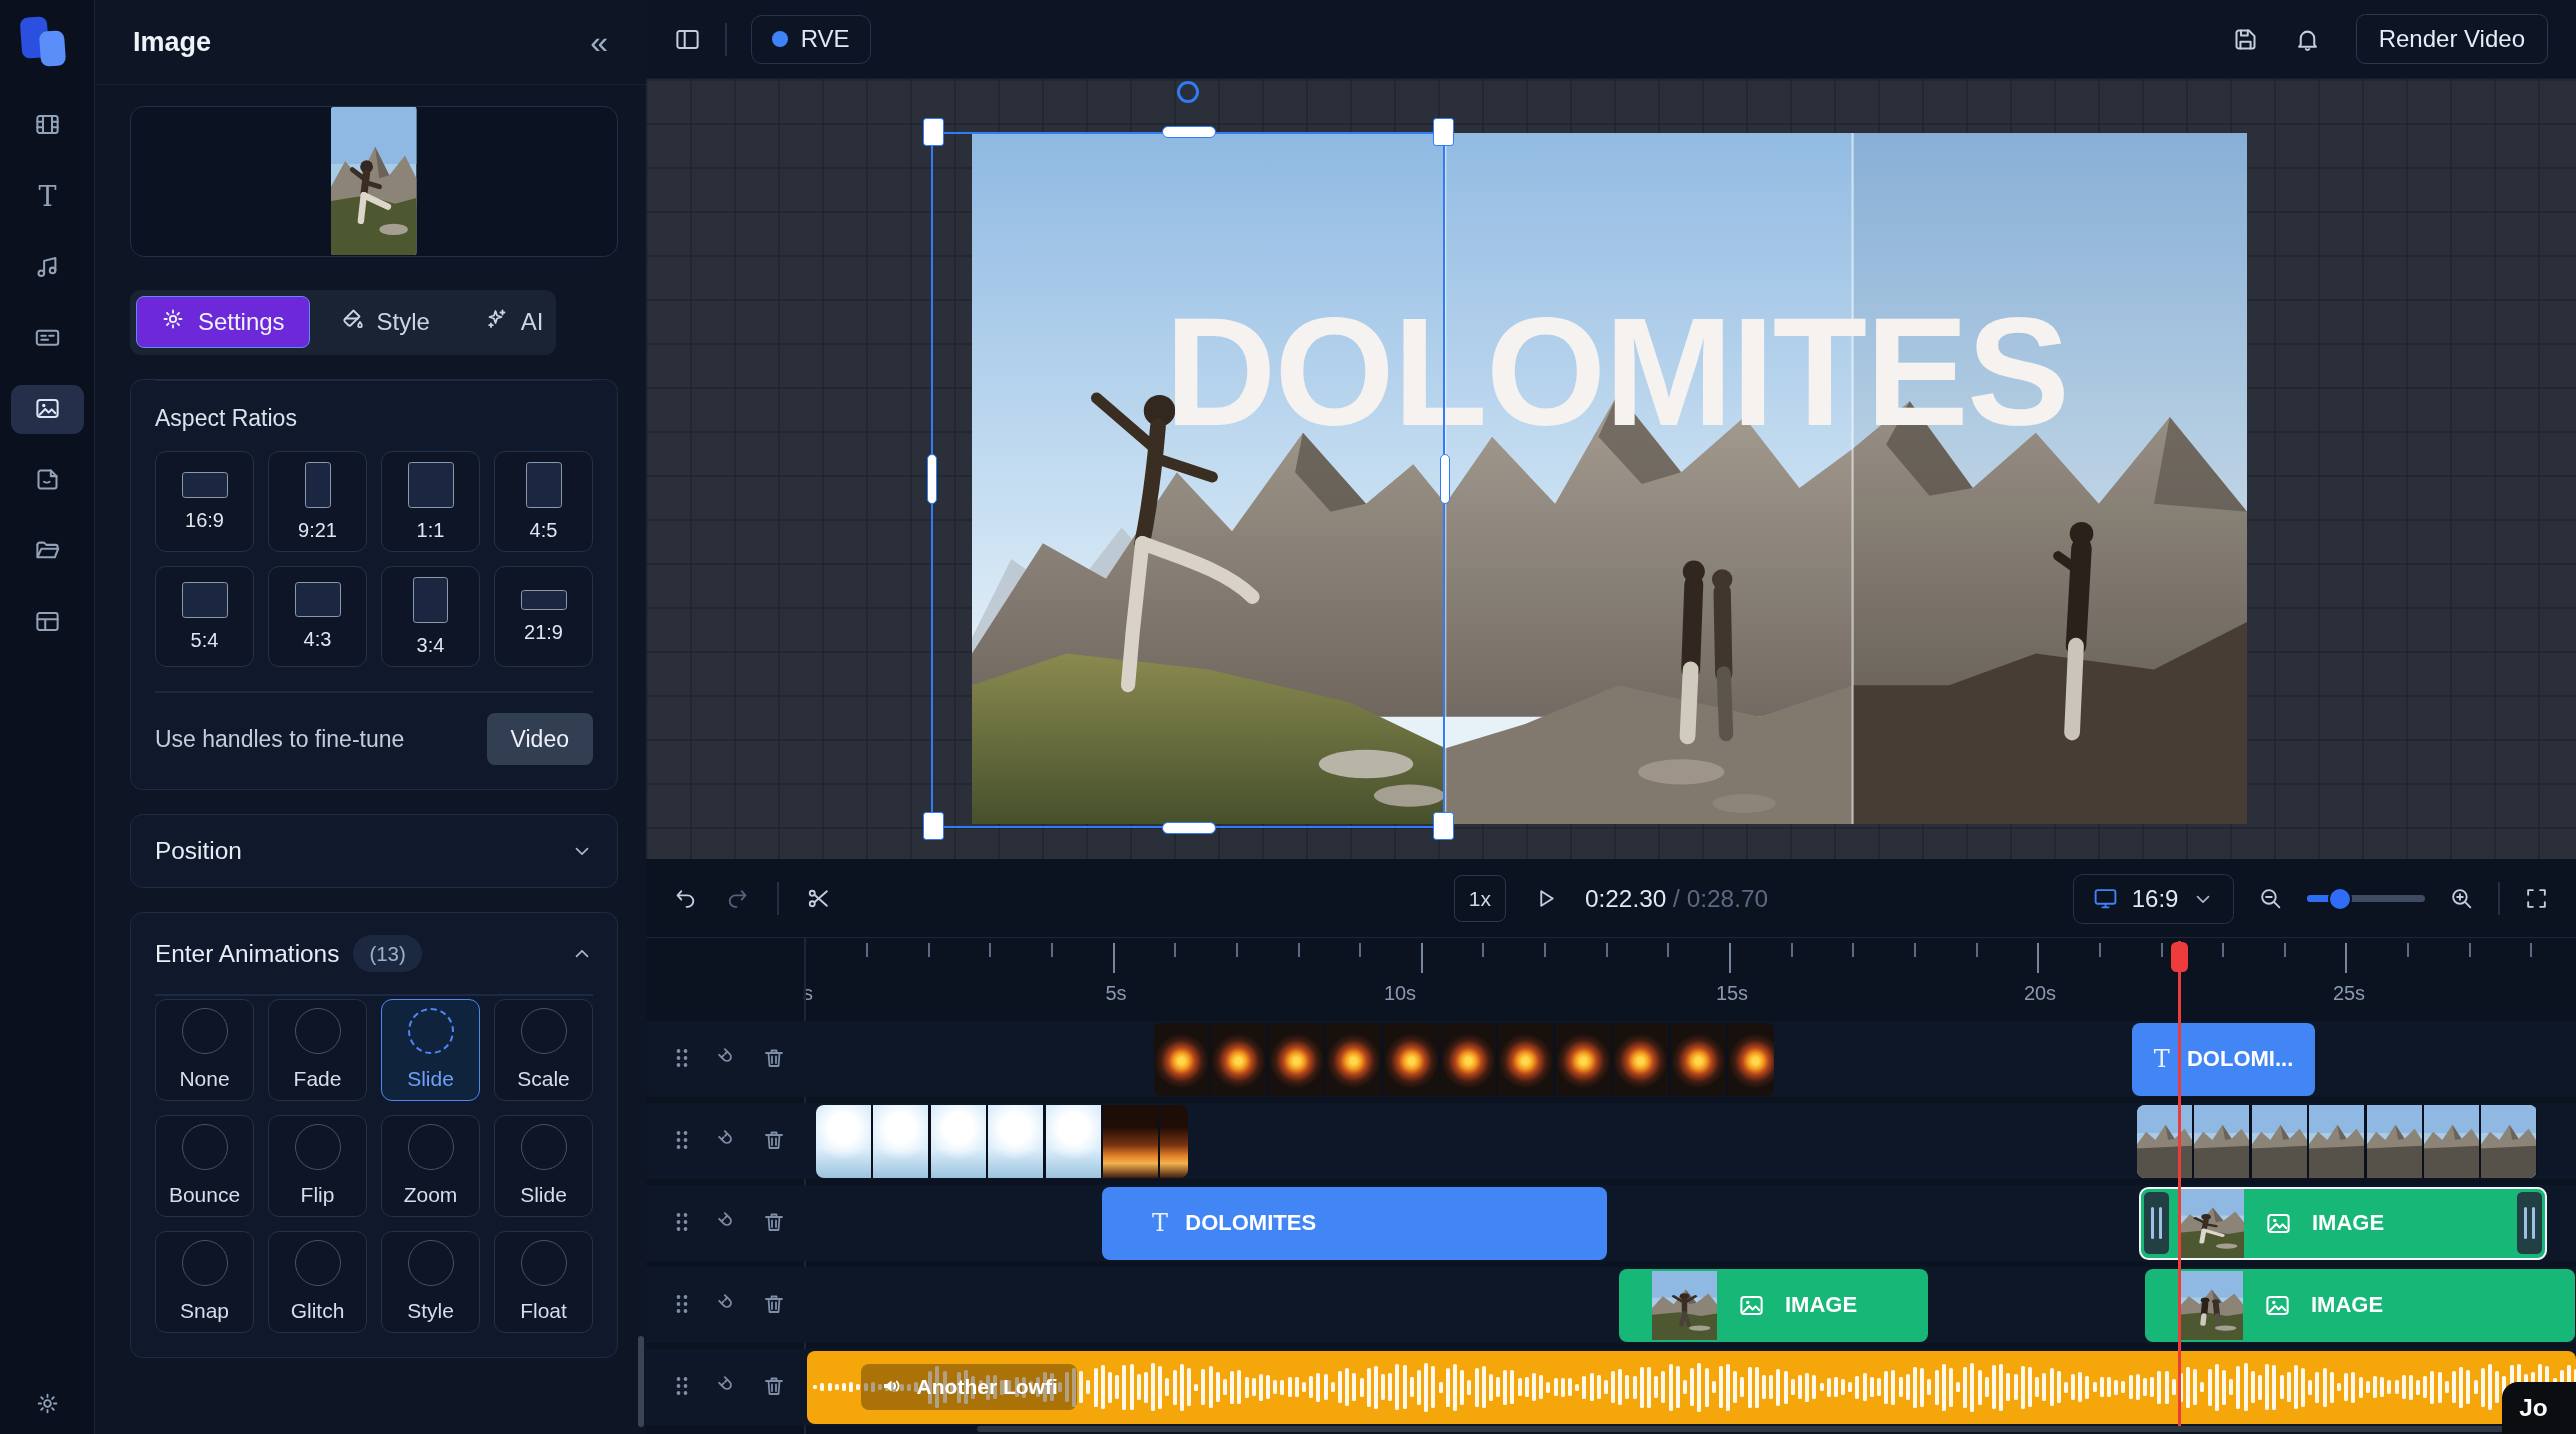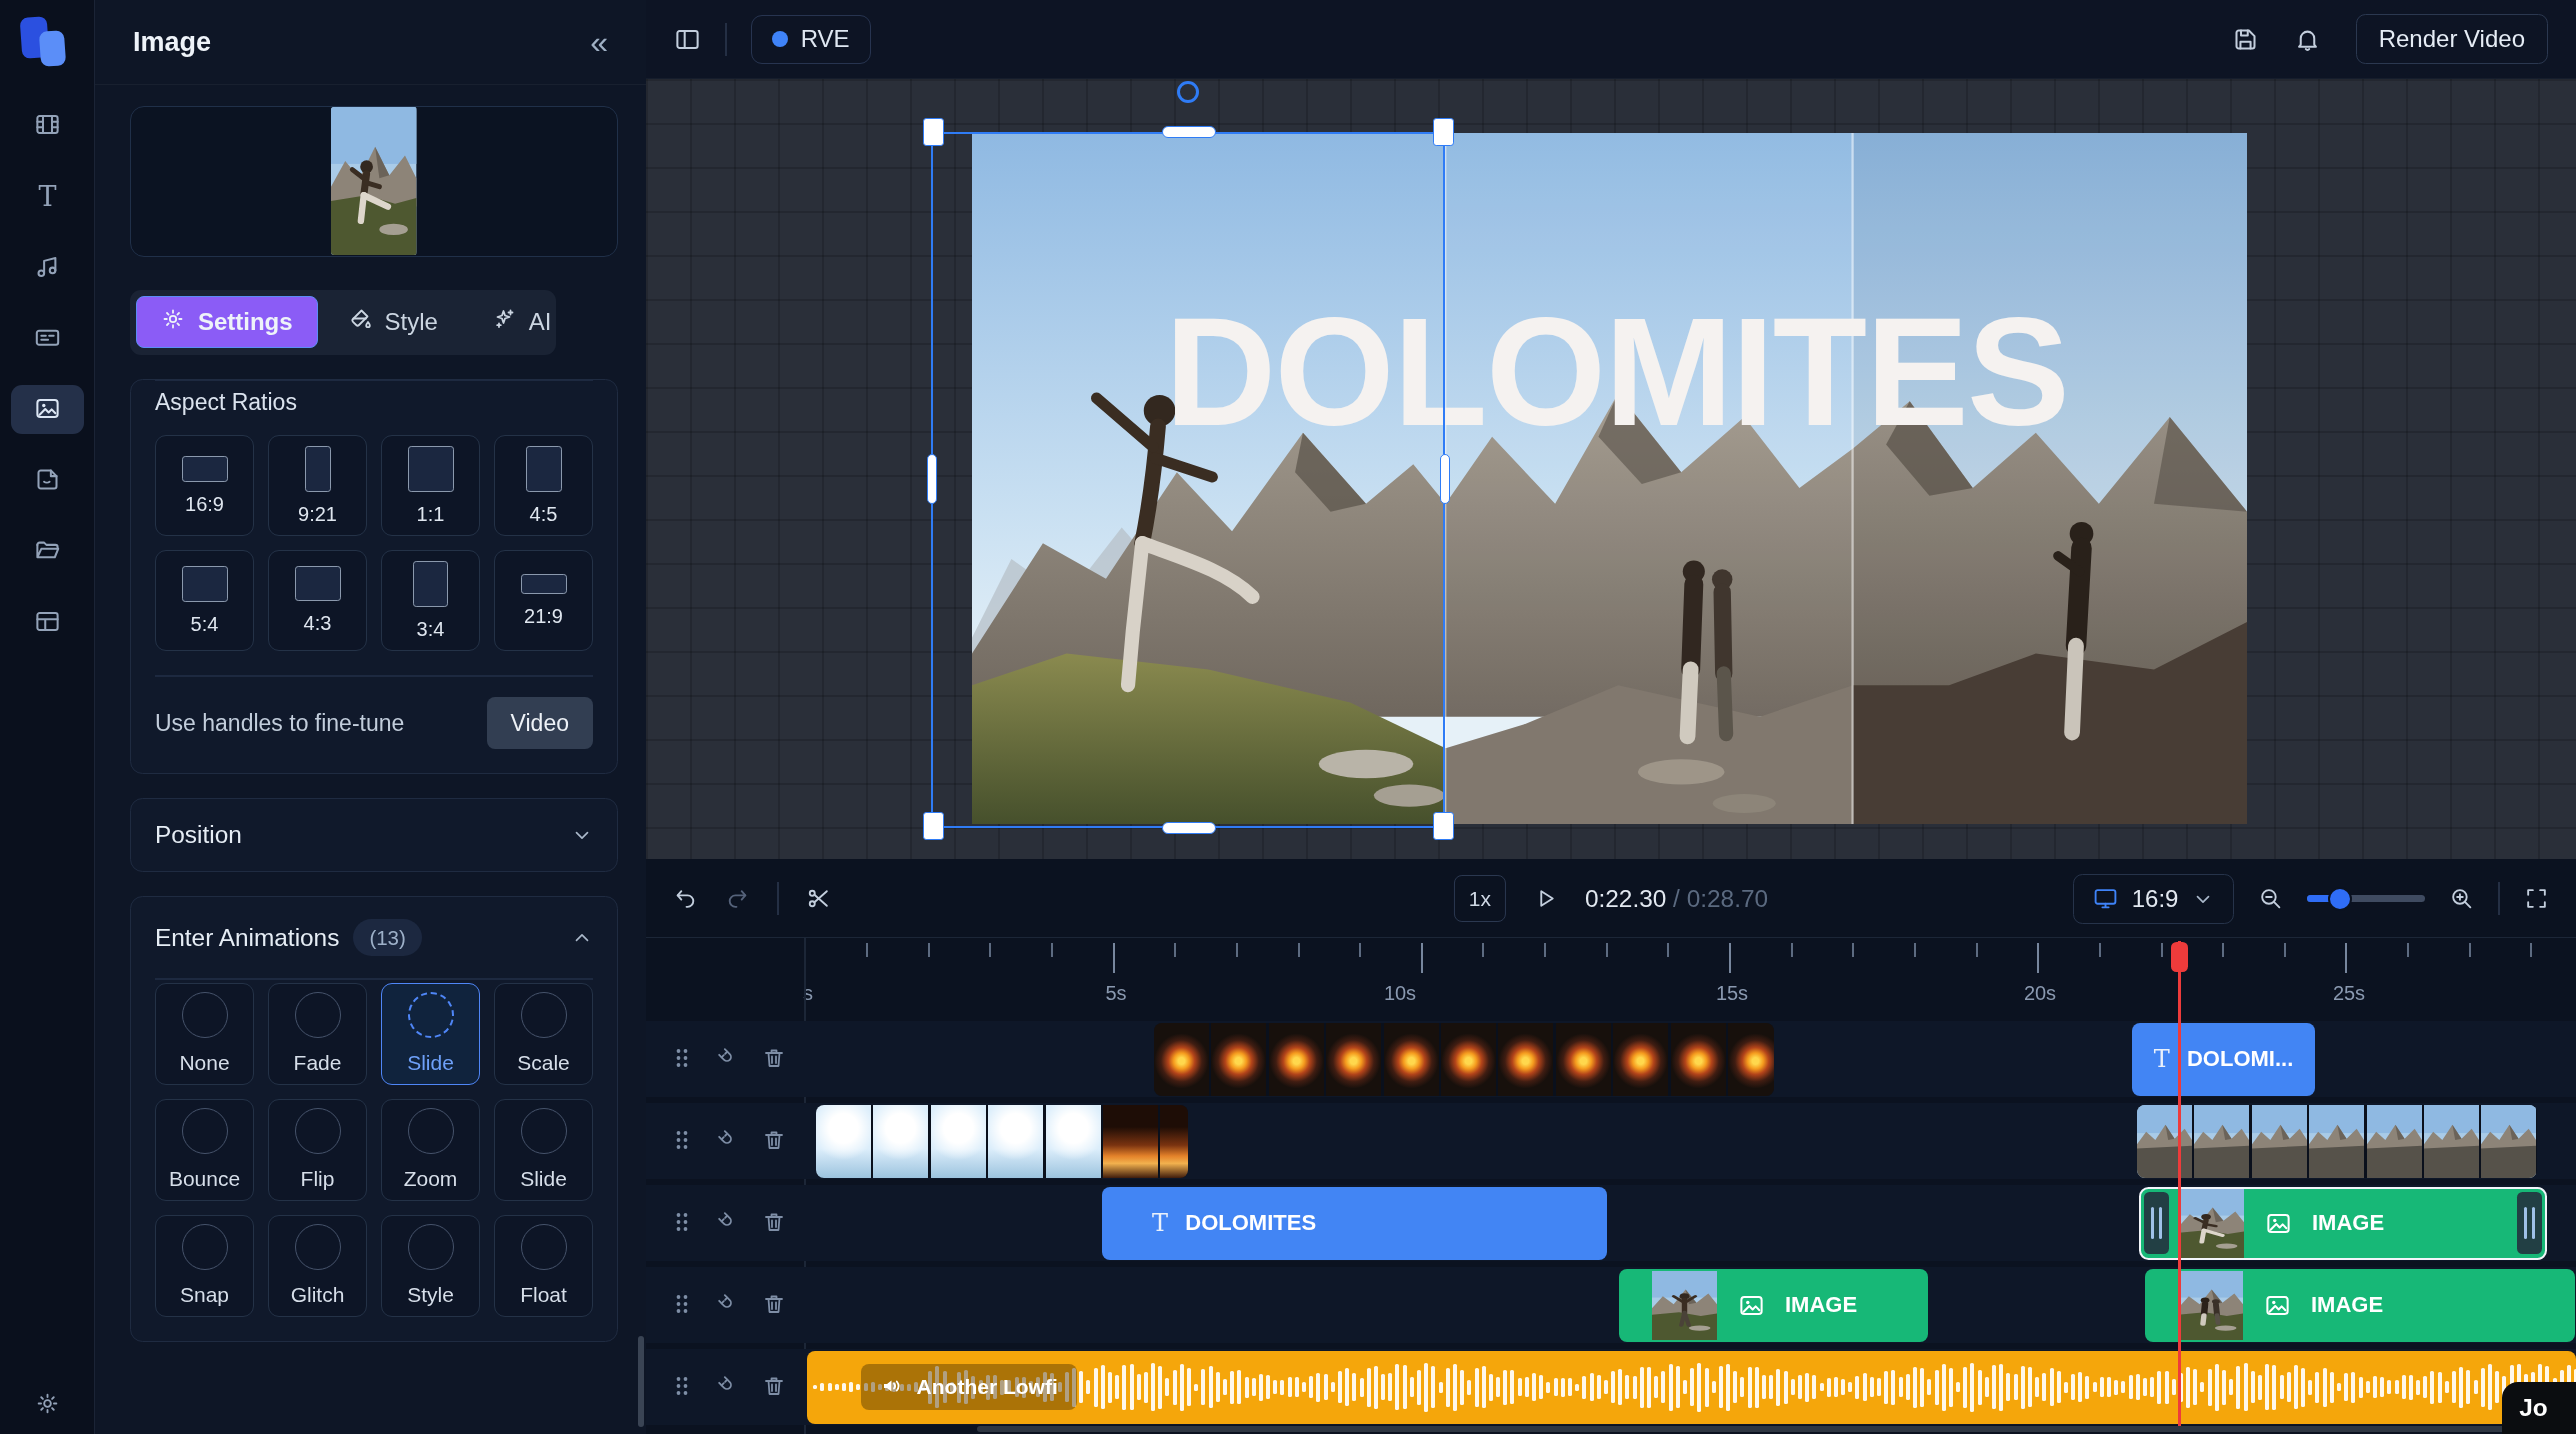--- a/index.html
+++ b/index.html
@@ -24,29 +24,29 @@
   #panel { position:absolute; left:95px; top:0; width:552px; height:1435px; background:#0e1626; border-right:1.6px solid #1b2436; overflow:hidden; }
   #panel-header { height:85px; display:flex; align-items:center; justify-content:space-between; padding:0 38px; border-bottom:1.6px solid #18202f; }
   #panel-title { font-size:27px; font-weight:600; color:#eef3f9; }
   #panel-collapse { font-size:32px; color:#9fb0c4; line-height:1; }
   #panel-body { padding:20.5px 28px 0 35px; }
   .preview-card { background:#0b1322; border:1.6px solid #203049; border-radius:14px; height:151px; display:flex; align-items:center; justify-content:center; overflow:hidden; }
   .preview-card svg { height:148px; width:auto; border-radius:3.2px; }
   .tabsbar { margin-top:33px; background:#1a2334; border-radius:11px; height:65px; display:flex; align-items:center; padding:6.3px; gap:6.3px; width:426px; }
   .tab { display:flex; align-items:center; gap:12.6px; padding:0 24px; height:52px; border-radius:8px; color:#cbd5e1; font-size:24px; }
   .tab svg { width:24px; height:24px; }
-  .tab.active { background:#8b5cf6; border:1.6px solid #5b8df6; color:#eef3f9;font-weight:bold; }
+  .tab.active { background:#6d28d9; border:1.6px solid #5b8df6; color:#eef3f9; }
   .card { margin-top:24px; background:#10192b; border:1.6px solid #1f2b41; border-radius:12.6px; }
   .crop-head { display:flex; align-items:center; gap:17.3px; padding:24px 24px 20.5px 24px; }
   .crop-head svg { width:25px; height:25px; color:#cfd9e6; }
   .crop-label { font-size:24.4px; color:#e6edf5; flex:1; }
   .toggle { width:68px; height:36px; border-radius:18px; background:#2f6df6; position:relative; }
   .toggle .knob { position:absolute; right:4px; top:4px; width:28px; height:28px; border-radius:50%; background:#0e1626; }
   .divider { height:1.6px; background:#1d2940; margin:0 24px; }
-  .aspect-heading { font-size:23px; color:#dbe3ee; padding:8px 24px 19px 24px; }
+  .aspect-heading { font-size:23px; color:#dbe3ee; padding:24px 24px 19px 24px; }
   #aspect-grid { display:grid; grid-template-columns:repeat(4,1fr); gap:14px; padding:0 24px 24px 24px; }
   .ratio-card { background:#0d1526; border:1.6px solid #243247; border-radius:11px; height:101px; display:flex; flex-direction:column; align-items:center; justify-content:center; gap:11px; }
   .ratio-shape { background:#1b2740; border:1.6px solid #8b99ad; border-radius:3.2px; }
   .ratio-label { font-size:20px; color:#dfe6ef; }
   .finetune { display:flex; align-items:center; justify-content:space-between; padding:20.5px 24px 24px 24px; }
   .finetune-hint { font-size:23px; color:#c2cddb; }
   .reset-btn { background:#323e52; border-radius:8px; padding:12.6px 24px; font-size:23px; color:#eef2f7; }
   .section-row { display:flex; align-items:center; justify-content:space-between; padding:22px 24px; }
   .section-label { font-size:24.4px; color:#e6edf5; }
   .chev { width:22px; height:22px; color:#aab8ca; }

